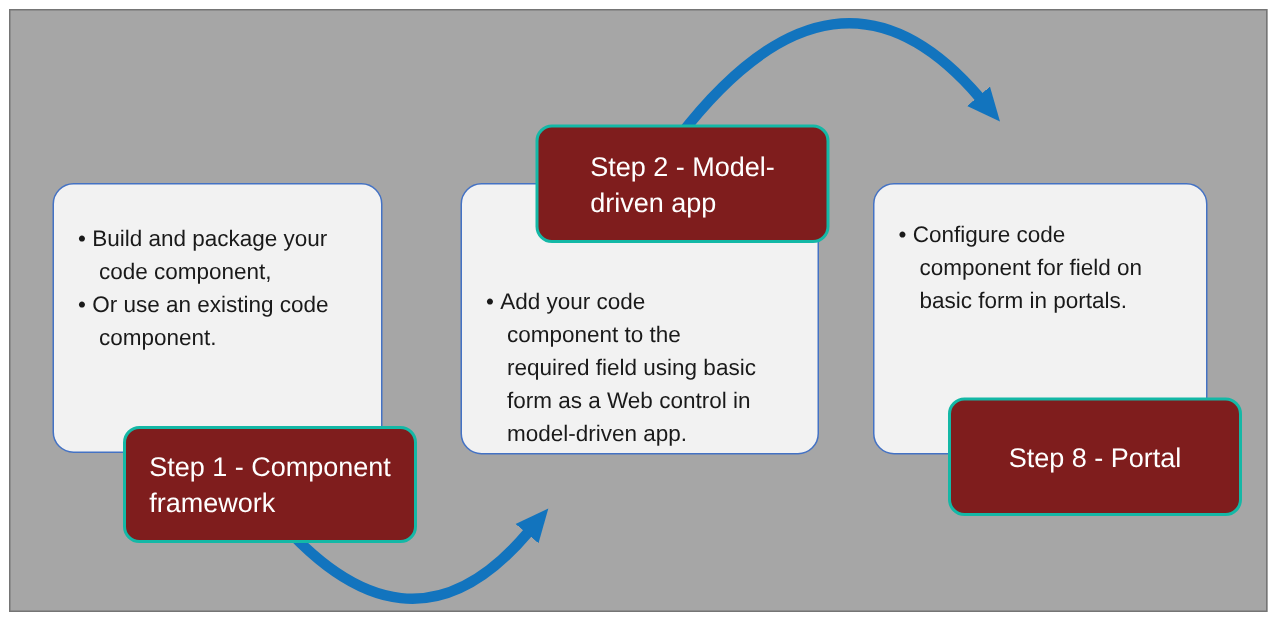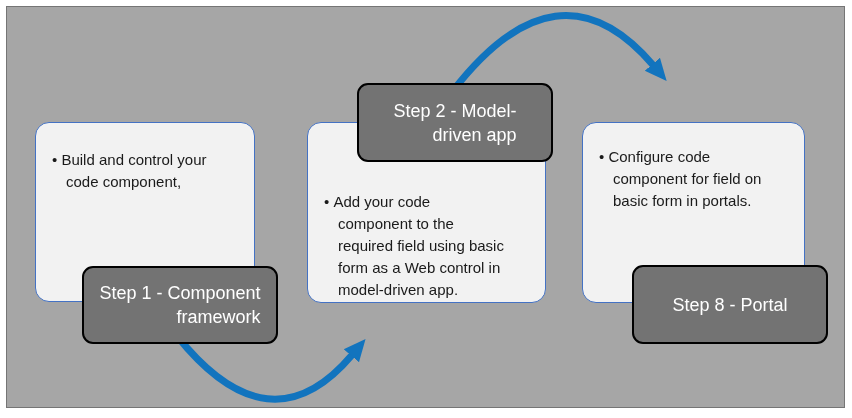--- a/index.html
+++ b/index.html
@@ -19,27 +19,27 @@
   .card{
     position:absolute;z-index:2;box-sizing:border-box;
     background:#f2f2f2;border:1.5px solid #4472c4;border-radius:14px;
     color:#1a1a1a;
   }
   .card ul{list-style:none;margin:0;padding:0;font-size:15px;line-height:22px;}
   .card li{padding-left:14px;text-indent:-14px;white-space:pre-line;}
   .card li::before{content:"\2022\00a0";}
   .steplabel{
     position:absolute;z-index:3;box-sizing:border-box;
-    background:#737373;border:2px solid #000000;border-radius:11px;
+    background:#7f1d1d;border:2px solid #14b8a6;border-radius:11px;
     color:#ffffff;font-size:18px;line-height:24px;
     display:flex;align-items:center;justify-content:center;
-    text-align:right;white-space:pre-line;
+    text-align:left;white-space:pre-line;
   }
   #card1{left:35px;top:122px;width:220px;height:180px;padding:26px 12px 0 16px;}
-  #label1{left:82px;top:266px;width:196px;height:78px;}
+  #label1{left:82px;top:284px;width:196px;height:78px;}
   #card2{left:307px;top:122px;width:239px;height:181px;padding:68px 10px 0 16px;}
   #label2{left:357px;top:83px;width:196px;height:79px;}
   #card3{left:582px;top:122px;width:223px;height:181px;padding:23px 24px 0 16px;}
   #label3{left:632px;top:265px;width:196px;height:79px;}
 </style>
 </head>
 <body>
 
 <div class="panel"></div>
 
@@ -48,22 +48,24 @@
     <marker id="ah" markerUnits="userSpaceOnUse" markerWidth="24" markerHeight="24" refX="1" refY="11" orient="auto">
       <path d="M0,1 L22,11 L0,21 Z" fill="#1274be"></path>
     </marker>
   </defs>
   <path d="M177,336 Q270,452 352,355" fill="none" stroke="#1274be" stroke-width="7" marker-end="url(#ah)"></path>
   <path d="M452,92 Q558,-46 653,65" fill="none" stroke="#1274be" stroke-width="7" marker-end="url(#ah)"></path>
 </svg>
 
 <div id="card1" class="card">
   <ul>
-    <li>Build and control your
+    <li>Build and package your
 code component,</li>
+    <li>Or use an existing code
+component.</li>
   </ul>
 </div>
 <div id="label1" class="steplabel">Step 1 - Component
 framework</div>
 
 <div id="card2" class="card">
   <ul>
     <li>Add your code
 component to the
 required field using basic

